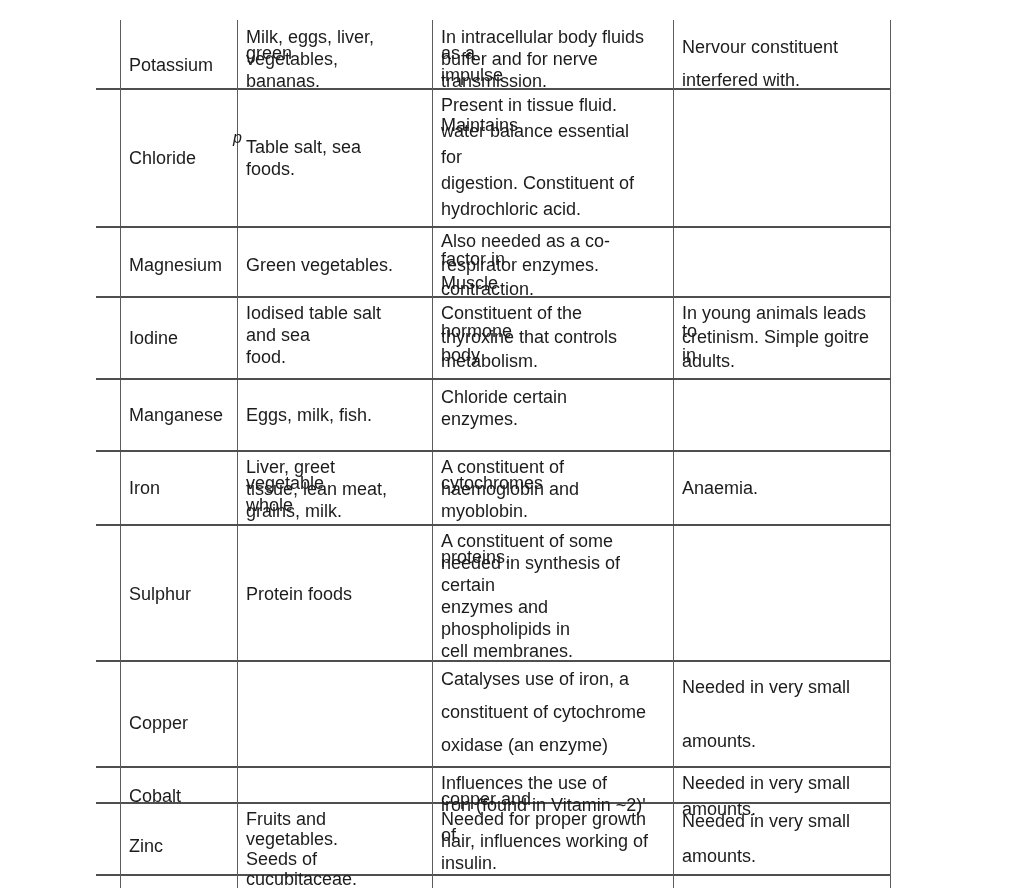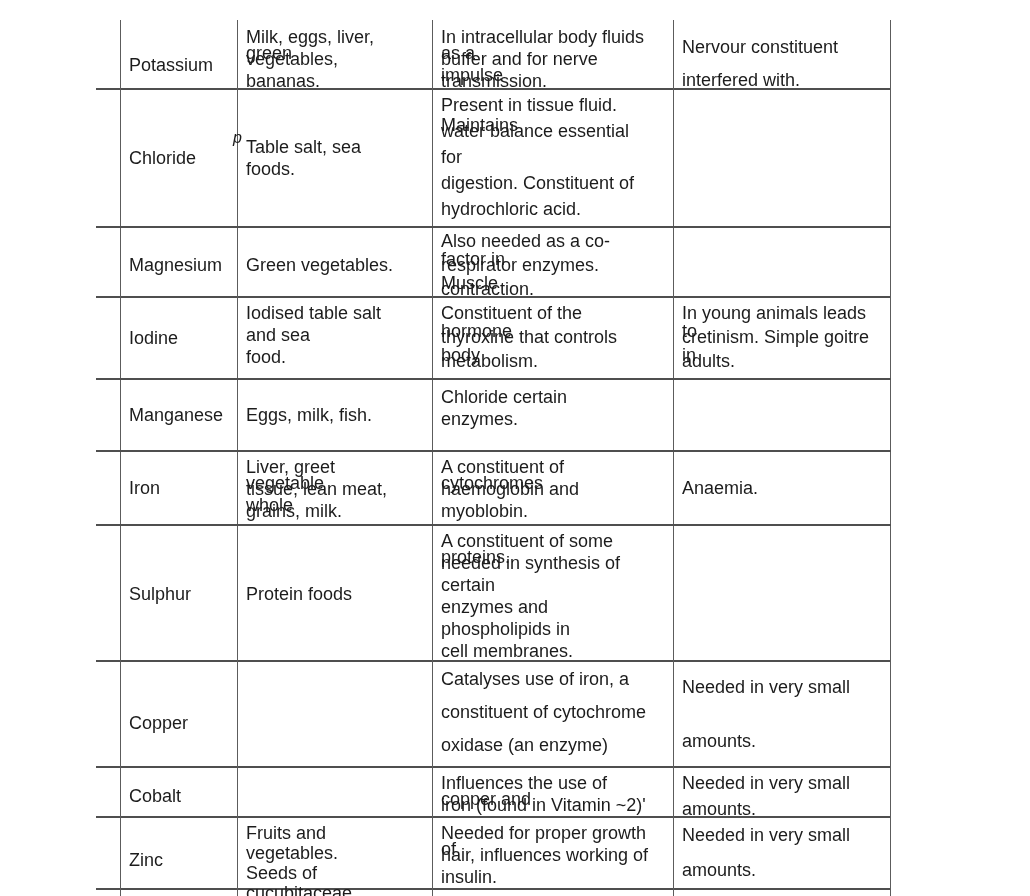--- a/index.html
+++ b/index.html
@@ -3,21 +3,21 @@
 <meta charset="utf-8">
 <style>
   :root{
     --text:#1c1c1c; --bg:#ffffff; --hline:#4f4f4f; --vline:#5c5c5c;
   }
   html,body{margin:0;padding:0;background:var(--bg);width:1030px;height:896px;overflow:hidden;}
   body{font-family:"Liberation Sans","DejaVu Sans",sans-serif;color:var(--text);}
   #table-wrap{position:absolute;left:96px;top:20px;width:795px;}
   .row{display:grid;grid-template-columns:142px 195px 241px 217px;box-sizing:border-box;border-bottom:2px solid var(--hline);}
   .r1{height:70px}.r2{height:138px}.r3{height:70px}.r4{height:82px}.r5{height:72px}
-  .r6{height:74px}.r7{height:136px}.r8{height:106px}.r9{height:50px}.r10{height:72px}
+  .r6{height:74px}.r7{height:136px}.r8{height:106px}.r9{height:36px}.r10{height:72px}
   .cell{position:relative;box-sizing:border-box;padding:6px 0 0 8px;font-size:18px;overflow:visible;
         border-right:1px solid var(--vline);}
   .c0{border-left:1px solid var(--vline);margin-left:24px;}
   .vc{display:flex;flex-direction:column;justify-content:center;padding-top:0;}
   .line{position:relative;height:22px;line-height:22px;white-space:nowrap;}
   .g20 .line{height:20px}.g24 .line{height:24px}.g26 .line{height:26px}
   .g33 .line{height:33px}.g35 .line{height:35px}.g54 .line{height:54px}
   .pt2{padding-top:2px}.pt4{padding-top:4px}.pt6{padding-top:6px}
   .pt14{padding-top:14px}.pt16{padding-top:16px}.pt34{padding-top:34px}
   .ghost{position:absolute;left:0;top:-6px;line-height:22px;}

